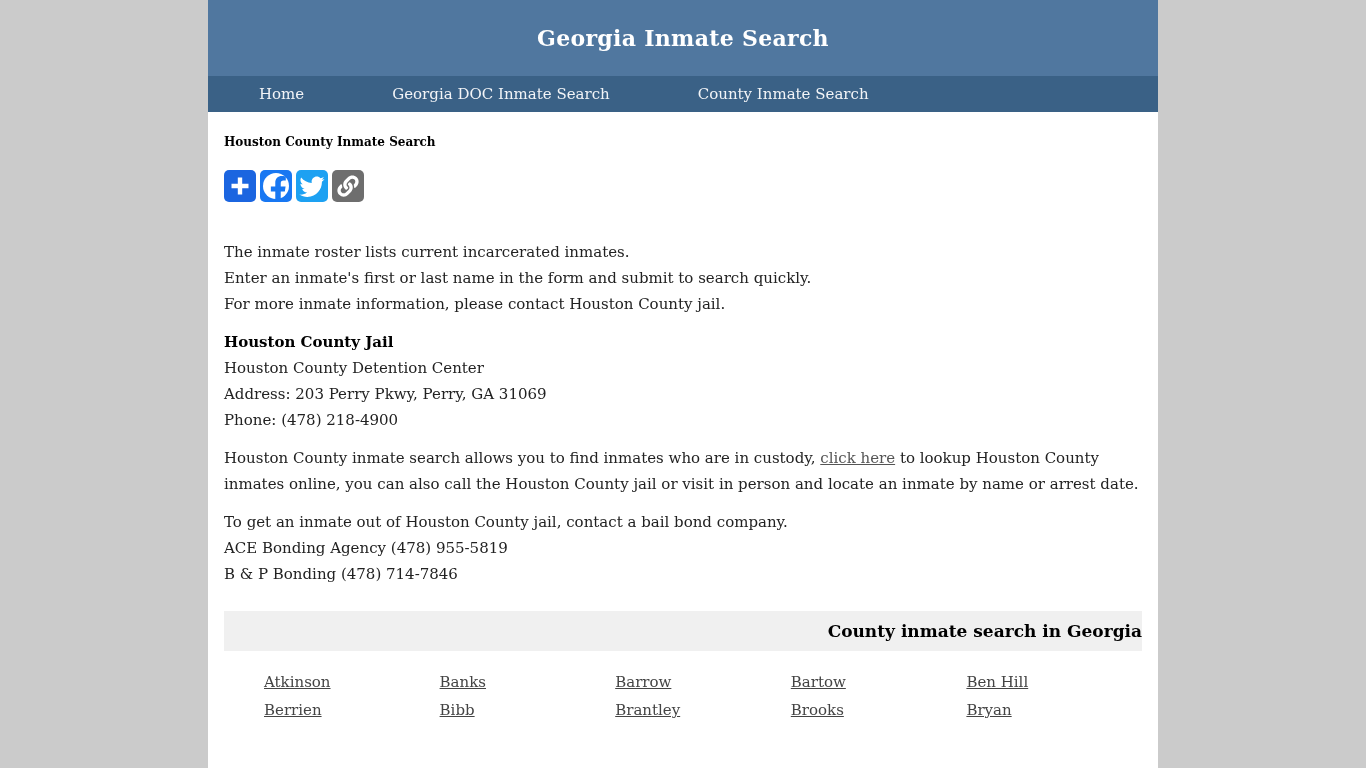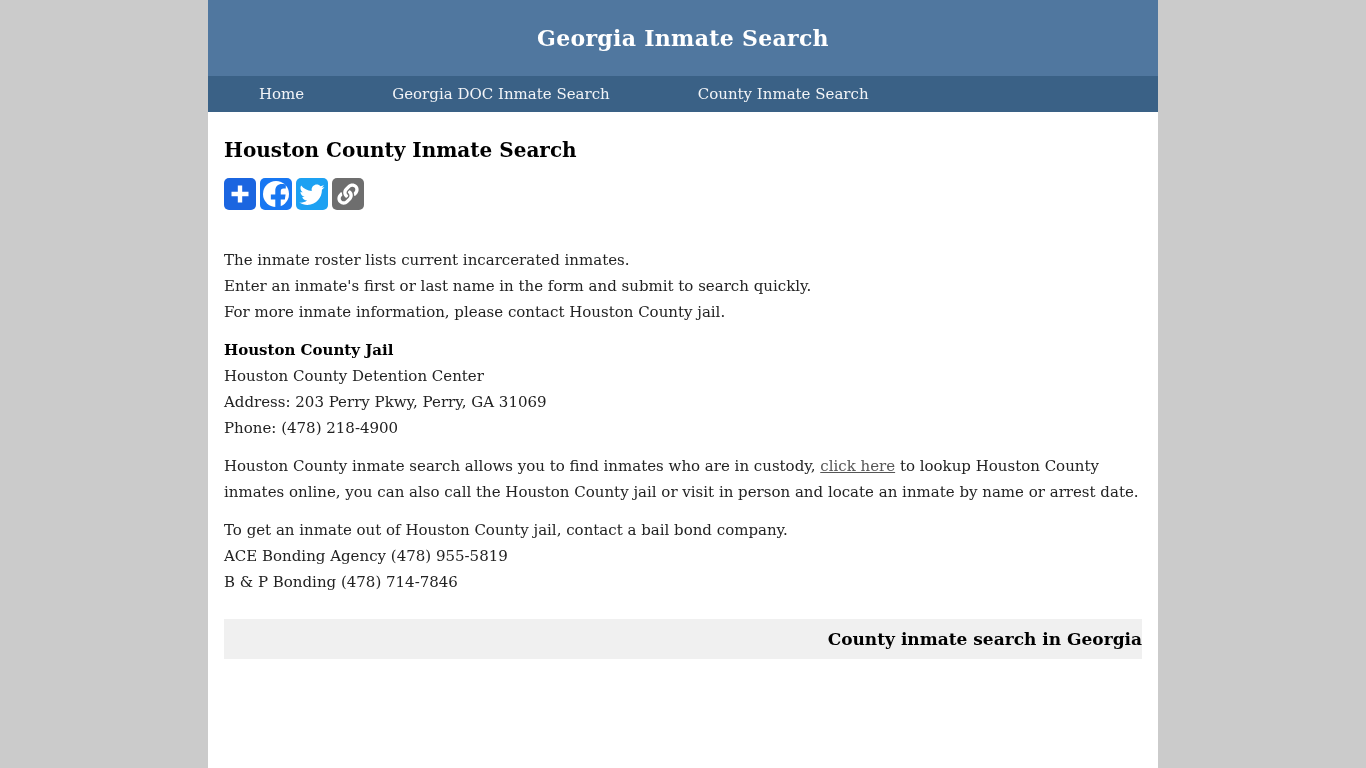--- a/index.html
+++ b/index.html
@@ -41,24 +41,24 @@
     font-size: 15px;
     text-decoration: none;
     margin-right: 80px;
     cursor: pointer;
     margin-left: 8px;
   }
   .main {
     padding: 0 16px 30px 16px;
   }
   h1.page-title {
-    font-size: 20px;
+    font-size: 12px;
     line-height: 24px;
     color: #000000;
-    margin-top: 26px;
+    margin-top: 18px;
     font-weight: bold;
   }
   .share-row {
     display: flex;
     gap: 4px;
     margin-top: 16px;
   }
   .share-btn {
     width: 32px;
     height: 32px;
@@ -184,15 +184,27 @@
     <div class="text-block bail-block">
       <div>To get an inmate out of Houston County jail, contact a bail bond company.</div>
       <div>ACE Bonding Agency (478) 955-5819</div>
       <div>B &amp; P Bonding (478) 714-7846</div>
     </div>
 
     <div class="county-band">
       <span class="county-band-title">County inmate search in Georgia</span>
     </div>
 
+    <div class="county-grid">
+      <a class="county-link">Atkinson</a>
+      <a class="county-link">Banks</a>
+      <a class="county-link">Barrow</a>
+      <a class="county-link">Bartow</a>
+      <a class="county-link">Ben Hill</a>
+      <a class="county-link">Berrien</a>
+      <a class="county-link">Bibb</a>
+      <a class="county-link">Brantley</a>
+      <a class="county-link">Brooks</a>
+      <a class="county-link">Bryan</a>
+    </div>
 
   </div>
 </div>
 
 </body></html>

